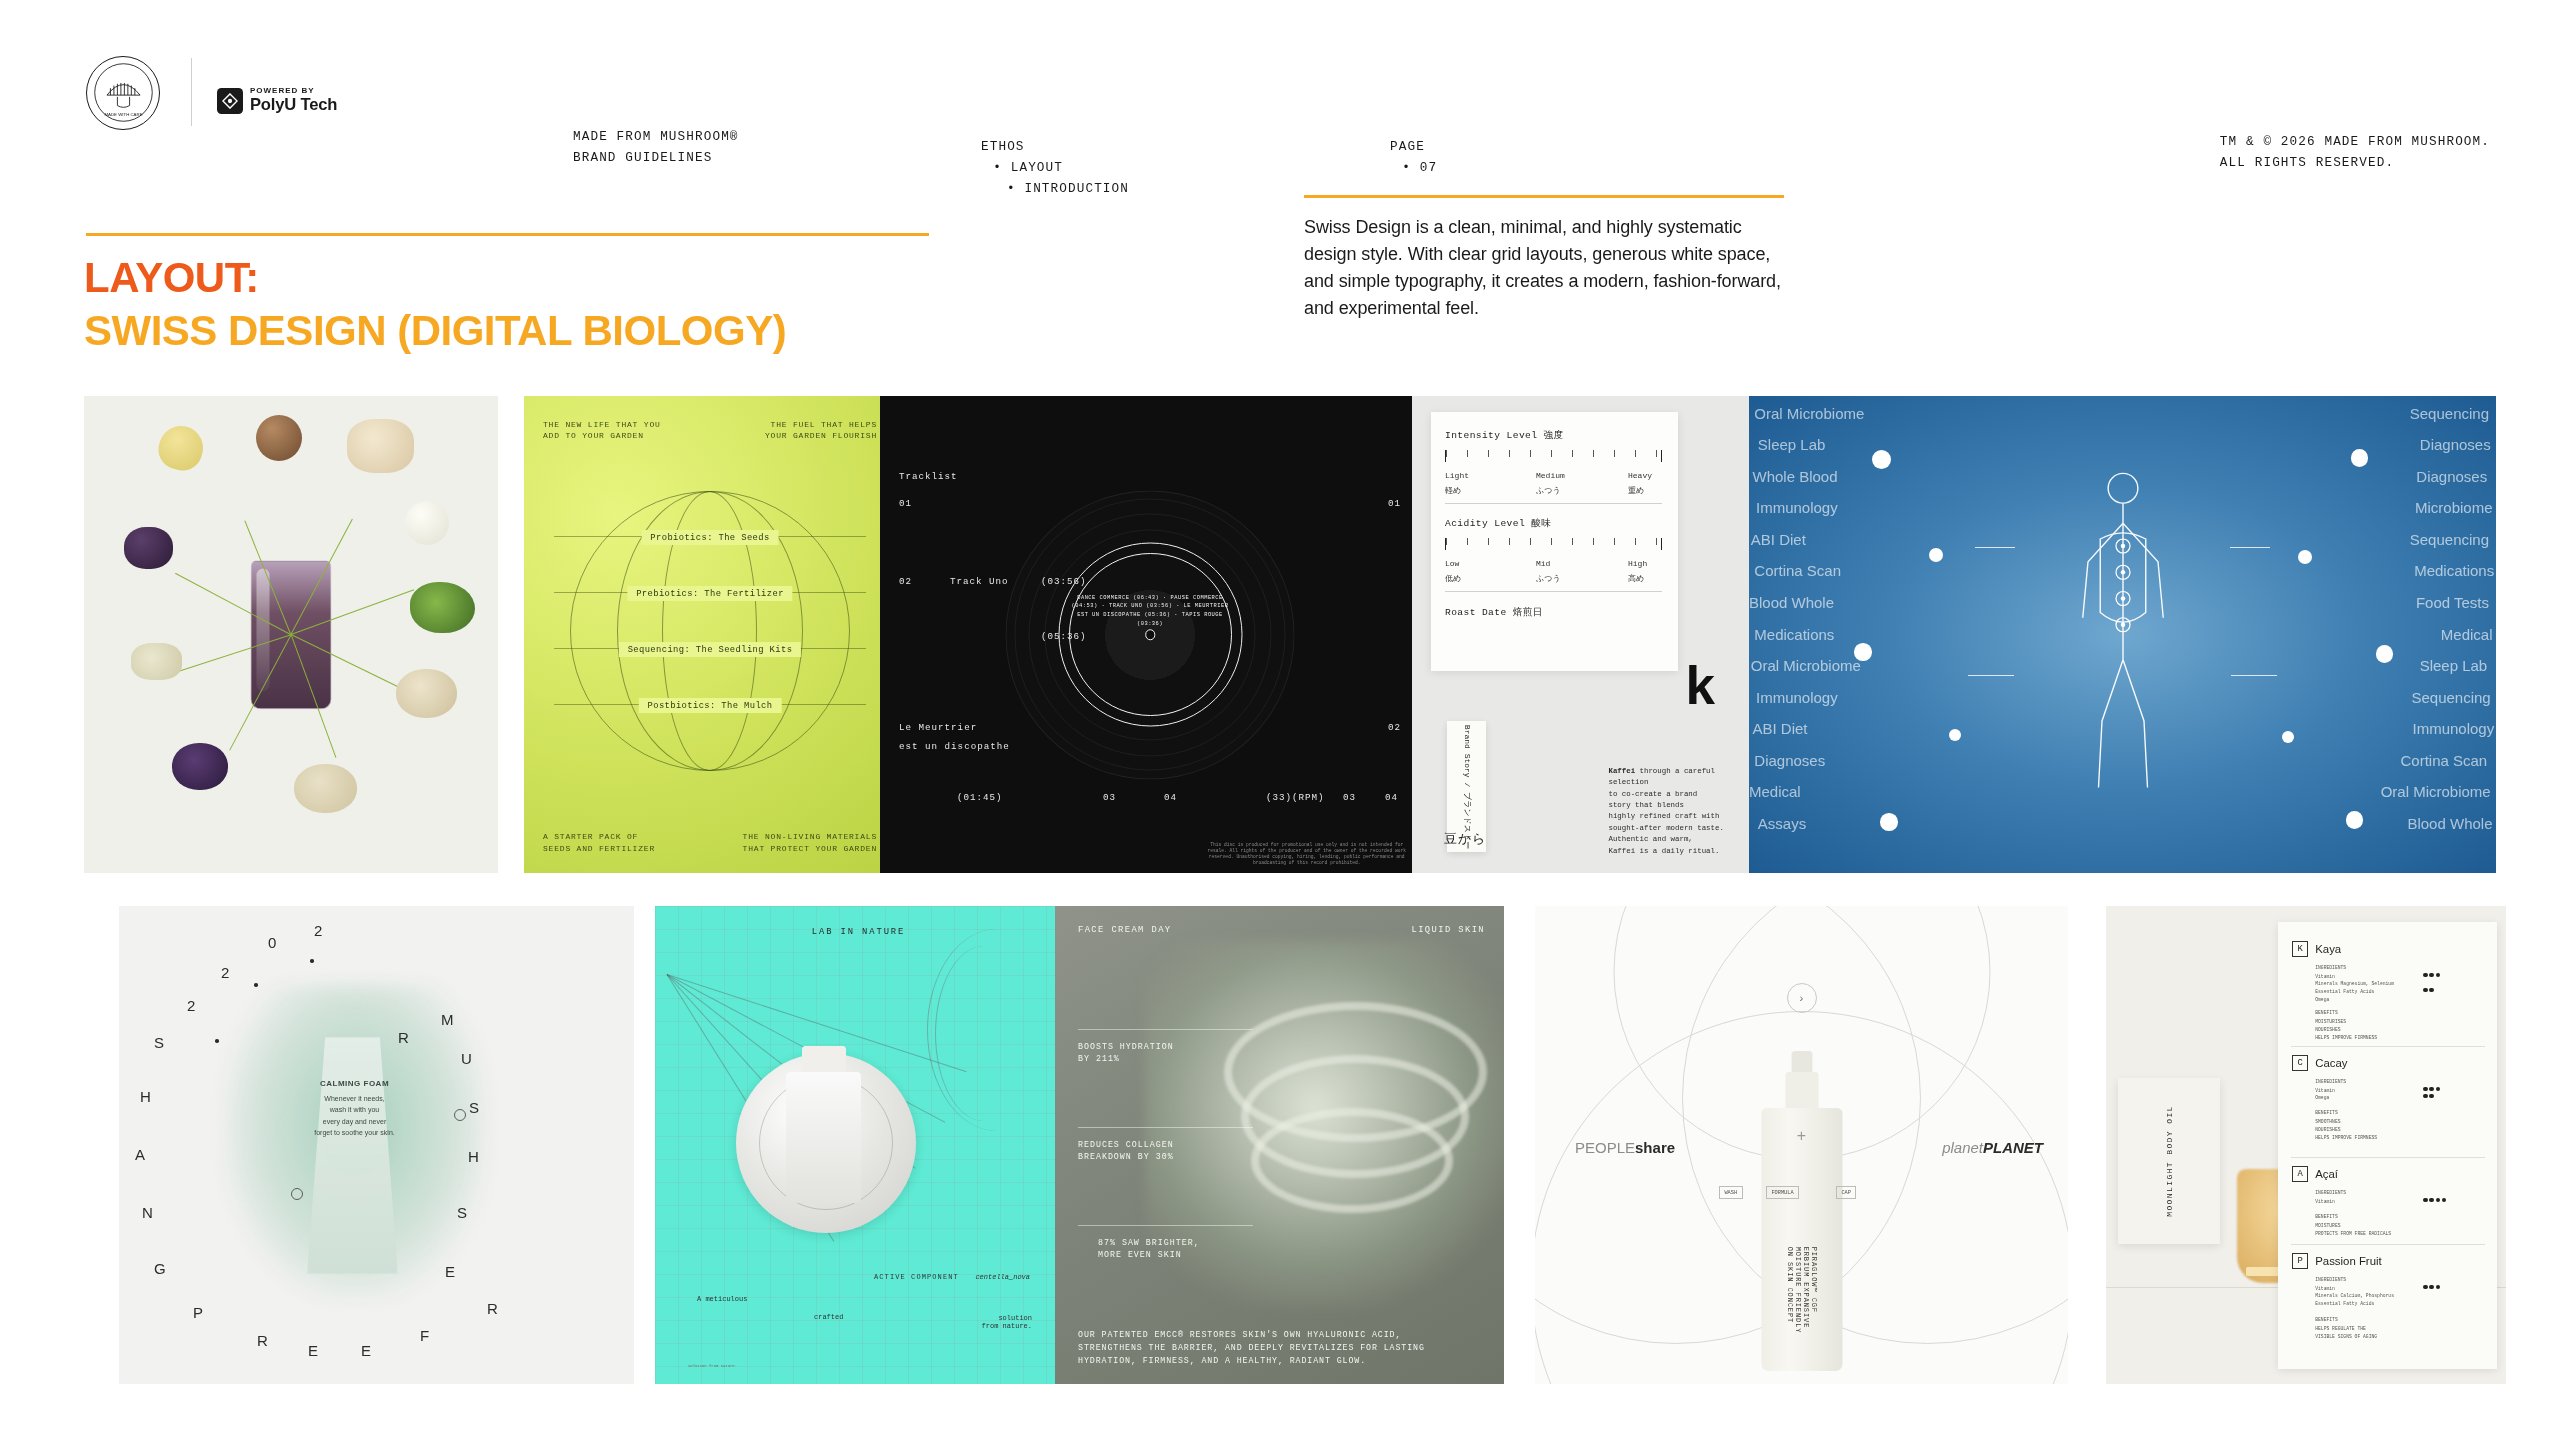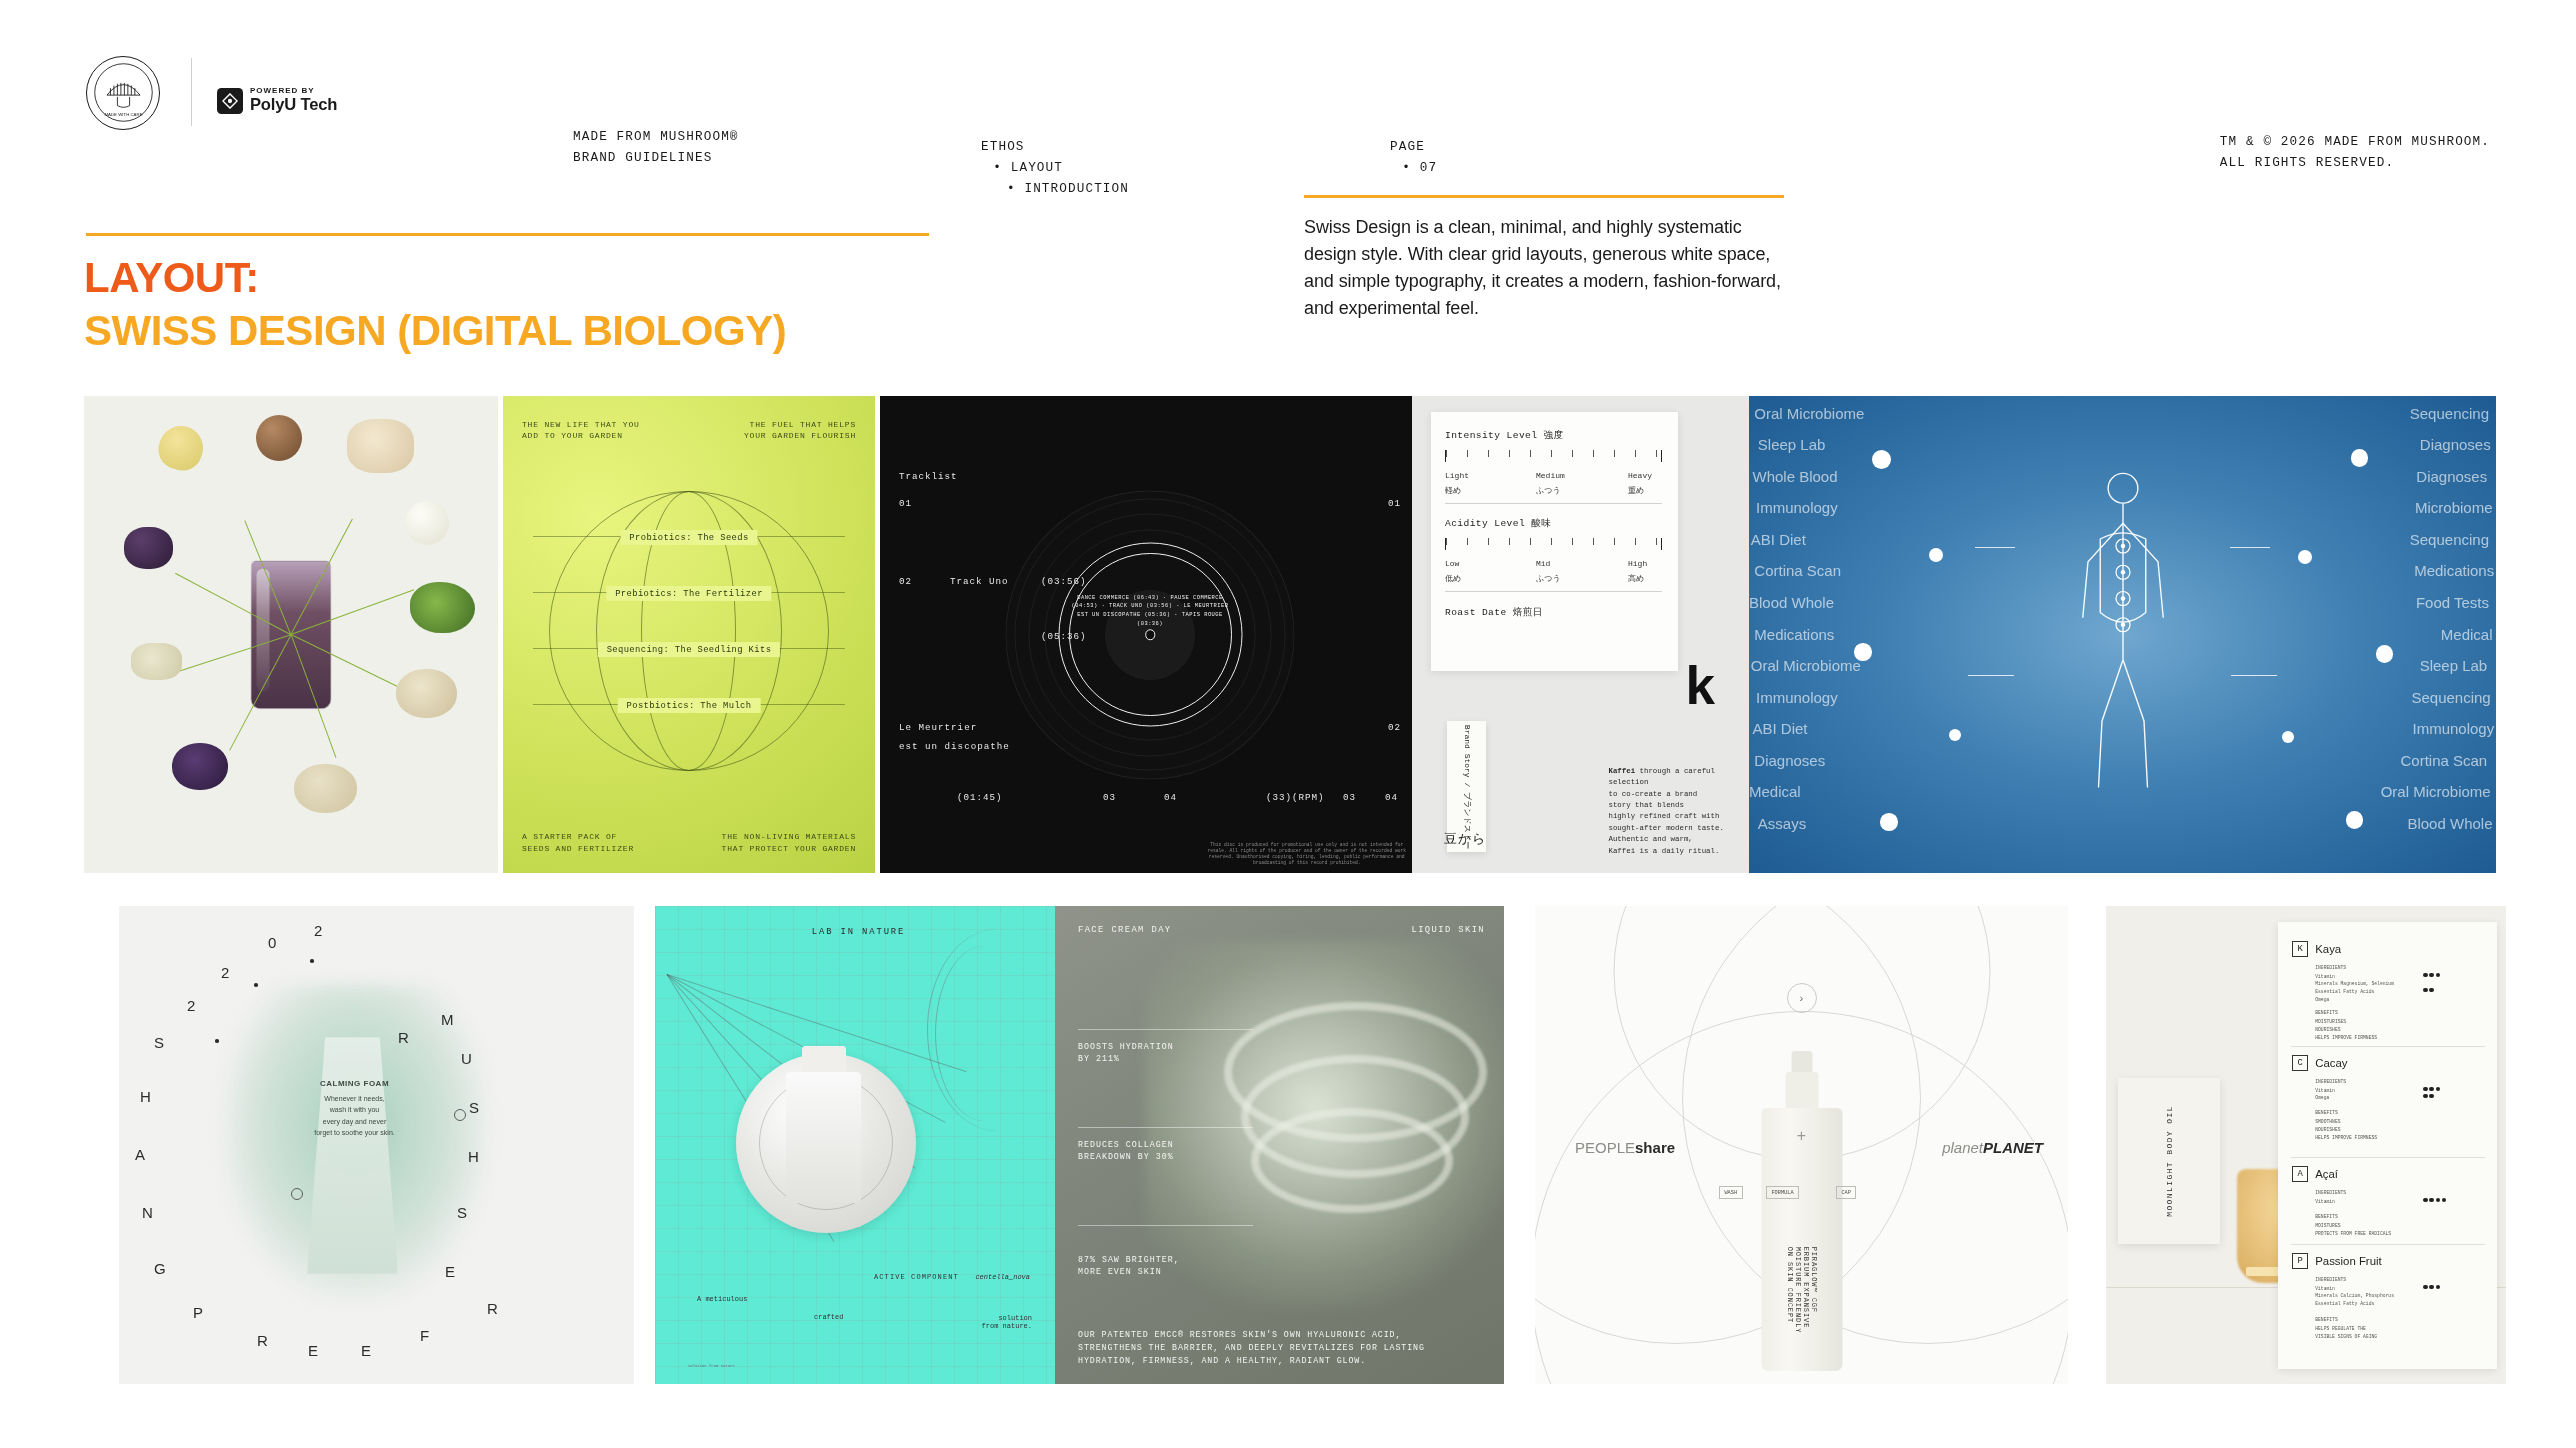--- a/index.html
+++ b/index.html
@@ -62,21 +62,21 @@
   .intro {
     position: absolute; left: 1304px; top: 214px; width: 478px;
     font-size: 18px; line-height: 27px; color: #1a1a1a; letter-spacing: -0.1px;
   }
 
   
   .tile { position: absolute; overflow: hidden; }
 
   
   #t1 { left: 84px;  top: 396px; width: 414px; height: 477px; background:#eef0e9; }
-  #t2 { left: 503px; top: 396px; width: 372px; height: 477px; background:#22c55e; }
+  #t2 { left: 524px; top: 396px; width: 372px; height: 477px; background:#22c55e; }
   #t3 { left: 880px;top: 396px; width: 540px; height: 477px; background:#0e0e0e; }
   #t4 { left: 1412px;top: 396px; width: 338px; height: 477px; background:#e8e8e6; }
   #t5 { left: 1749px;top: 396px; width: 747px; height: 477px; background:#2f6ea8; }
 
   
   #t6  { left: 119px; top: 906px; width: 515px; height: 478px; background:#f2f2f0; }
   #t7  { left: 655px; top: 906px; width: 407px; height: 478px; background:#5eead4; }
   #t8  { left: 1055px;top: 906px; width: 449px; height: 478px; background:#8b8f84; }
   #t9  { left: 1535px;top: 906px; width: 533px; height: 478px; background:#fbfbfa; }
   #t10 { left: 2106px;top: 906px; width: 400px; height: 478px; background:#f0efea; }
@@ -625,21 +625,21 @@
 
     <div class="t8-rule" style="top:123px;"></div>
     <div class="t8-item" style="top:135px;white-space:pre-line;">BOOSTS HYDRATION
 BY 211%</div>
 
     <div class="t8-rule" style="top:221px;"></div>
     <div class="t8-item" style="top:233px;white-space:pre-line;">REDUCES COLLAGEN
 BREAKDOWN BY 30%</div>
 
     <div class="t8-rule" style="top:319px;"></div>
-    <div class="t8-item" style="top:348px;white-space:pre-line;">87% SAW BRIGHTER,
+    <div class="t8-item" style="top:331px;white-space:pre-line;margin-left:20px;">87% SAW BRIGHTER,
 MORE EVEN SKIN</div>
 
     <div class="t8-body">OUR PATENTED EMCC® RESTORES SKIN'S OWN HYALURONIC ACID, STRENGTHENS THE BARRIER, AND DEEPLY REVITALIZES FOR LASTING HYDRATION, FIRMNESS, AND A HEALTHY, RADIANT GLOW.</div>
   </div>
 
   <div class="tile" id="t9">
     <div class="t9-arc" style="left:-105px;top:-53px;width:491px;height:491px;"></div>
     <div class="t9-arc" style="right:-105px;top:-53px;width:491px;height:491px;"></div>
     <div class="t9-arc" style="left:50%;top:-123px;transform:translateX(-50%);width:377px;height:377px;"></div>
     <div class="t9-arc" style="left:50%;top:105px;transform:translateX(-50%);width:543px;height:543px;"></div>

